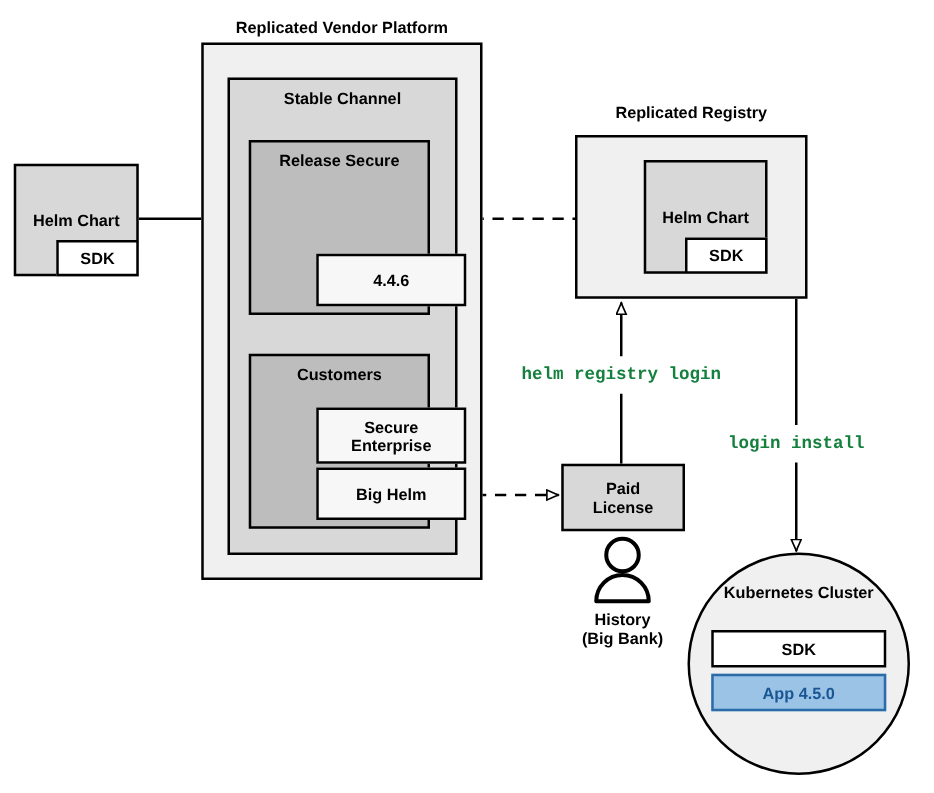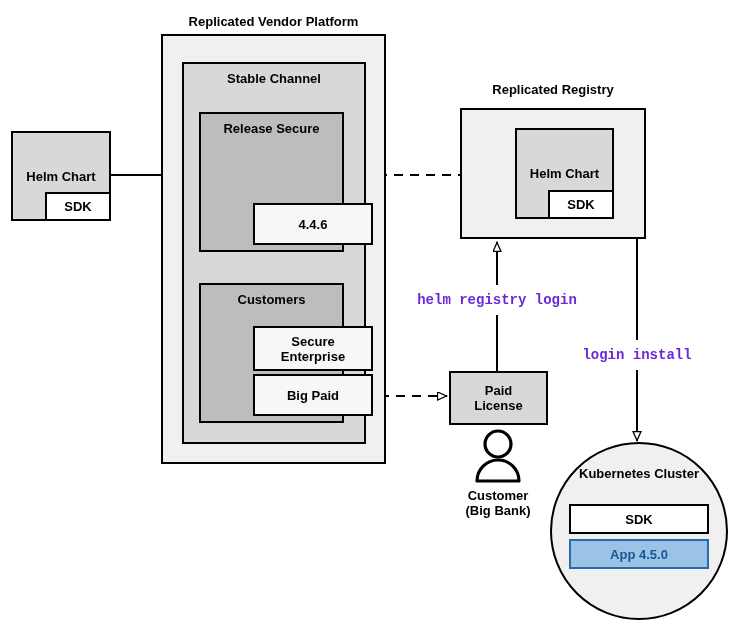--- a/index.html
+++ b/index.html
@@ -40,21 +40,21 @@
     font-size: 13px;
     color: #000000;
     text-align: center;
     line-height: 15px;
   }
   .mono {
     position: absolute;
     font-family: "Liberation Mono", "DejaVu Sans Mono", monospace;
     font-weight: bold;
     font-size: 14px;
-    color: #6d28d9;
+    color: #15803d;
     white-space: nowrap;
     text-align: center;
   }
   .box {
     position: absolute;
     box-sizing: border-box;
     border: 2px solid #000000;
     display: flex;
     align-items: center;
     justify-content: center;
@@ -140,21 +140,21 @@
   </div>
 
   <div class="box fill-l3 lbl-top" style="left:199px; top:283px; width:145px; height:140px;">
     <span>Customers</span>
   </div>
   <div class="box fill-white" style="left:211px; top:326px; width:120px; height:45px; flex-direction:column;">
     <span>Secure</span>
     <span>Enterprise</span>
   </div>
   <div class="box fill-white" style="left:211px; top:374px; width:120px; height:42px;">
-    <span>Big Paid</span>
+    <span>Big Helm</span>
   </div>
 
   <div class="ttl" style="left:460px; top:82px; width:186px;">Replicated Registry</div>
 
   <div class="box fill-l1" style="left:460px; top:108px; width:186px; height:131px;"></div>
 
   <div class="box fill-l2" style="left:515px; top:128px; width:99px; height:91px;">
     <span style="position:absolute; left:0; right:0; top:36px;">Helm Chart</span>
   </div>
   <div class="box fill-pure" style="left:548px; top:190px; width:66px; height:29px;">
@@ -167,21 +167,21 @@
 
   <div class="box fill-l2" style="left:449px; top:371px; width:99px; height:54px; flex-direction:column;">
     <span>Paid</span>
     <span>License</span>
   </div>
 
   <svg class="layer" viewBox="0 0 747 634">
     <circle cx="498" cy="444" r="13" fill="#ffffff" stroke="#000000" stroke-width="3.2"></circle>
     <path d="M477,481 a21,21 0 0 1 42,0 z" fill="#ffffff" stroke="#000000" stroke-width="3.2" stroke-linejoin="round"></path>
   </svg>
-  <div class="boxlabel" style="left:428px; top:488px; width:140px;">Customer</div>
+  <div class="boxlabel" style="left:428px; top:488px; width:140px;">History</div>
   <div class="boxlabel" style="left:428px; top:503px; width:140px;">(Big Bank)</div>
 
   <div class="circle" style="left:550px; top:442px; width:178px; height:178px;"></div>
   <div class="boxlabel" style="left:550px; top:466px; width:178px;">Kubernetes Cluster</div>
 
   <div class="box fill-pure" style="left:569px; top:504px; width:140px; height:30px;">
     <span>SDK</span>
   </div>
   <div class="box fill-blue" style="left:569px; top:539px; width:140px; height:30px;">
     <span>App 4.5.0</span>

